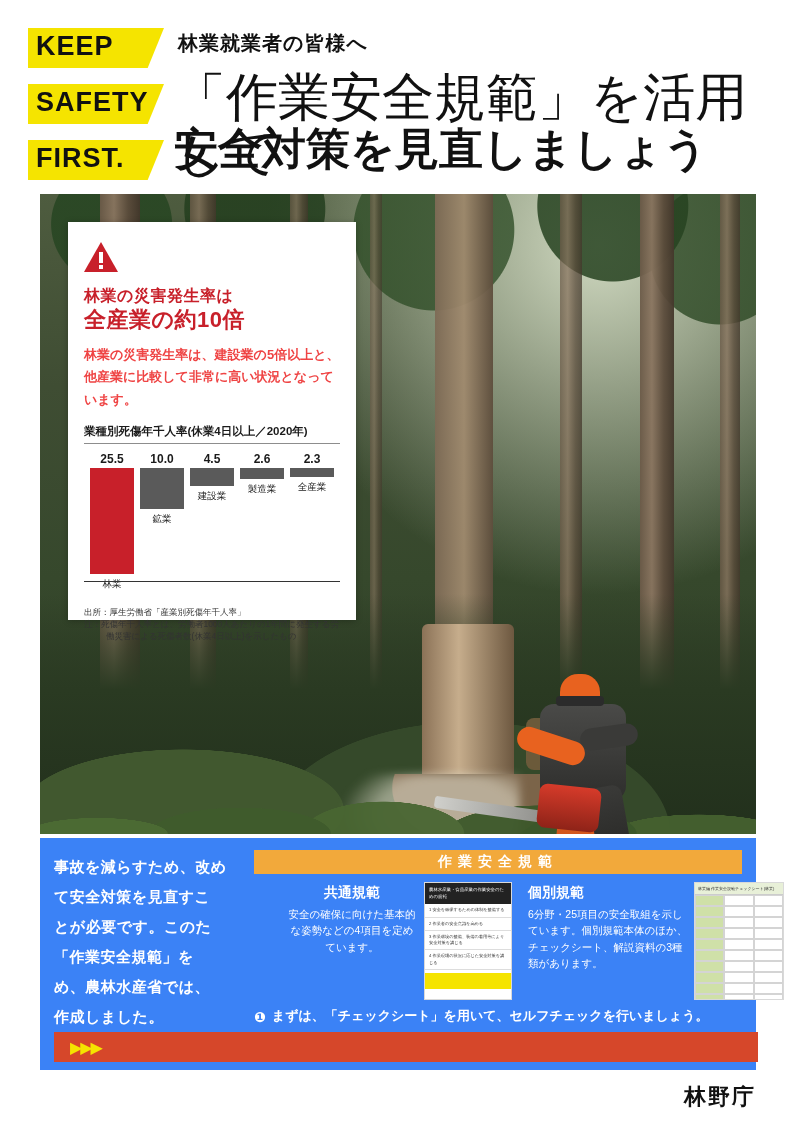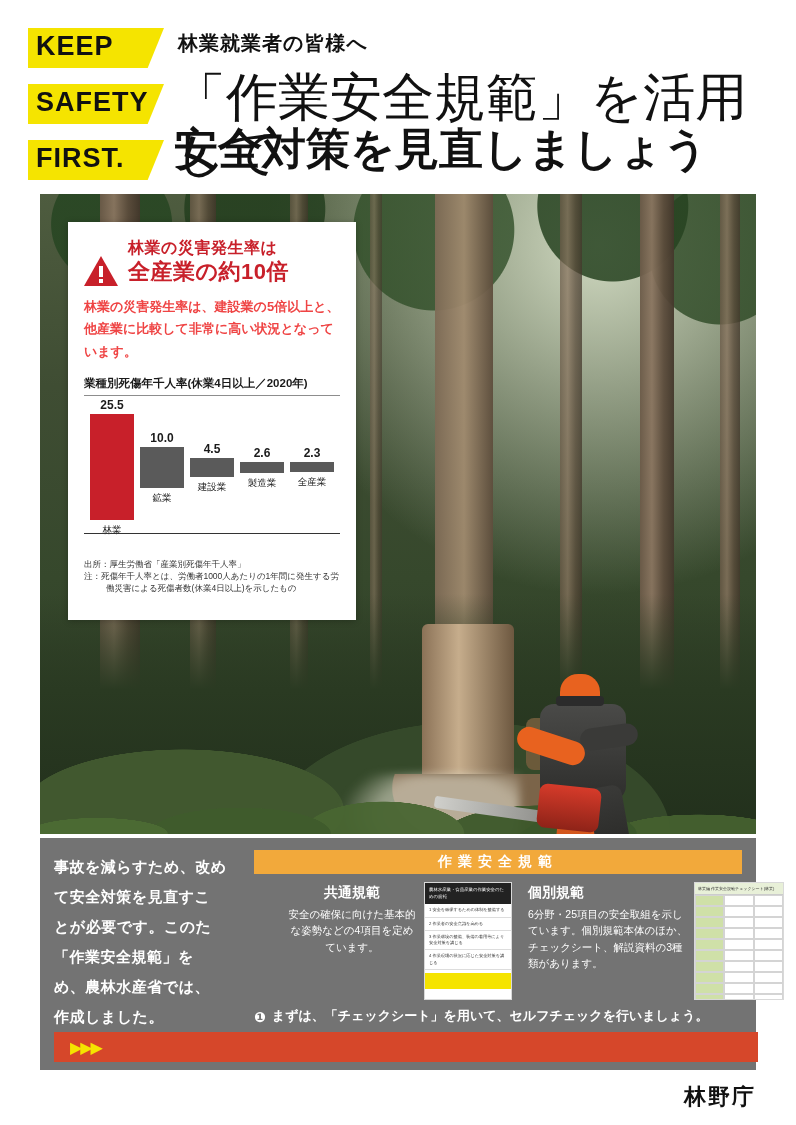--- a/index.html
+++ b/index.html
@@ -126,21 +126,21 @@
   .saw-bar{position:absolute;left:-76px;top:130px;width:120px;height:12px;background:linear-gradient(90deg,#d0d0cc,#8a8a86);border-radius:3px;transform:rotate(8deg);}
   .saw-body{position:absolute;left:28px;top:112px;width:62px;height:44px;background:linear-gradient(180deg,#d63b2a,#8e2318);border-radius:8px;transform:rotate(6deg);}
   
   .card{
     position:absolute;left:68px;top:222px;width:288px;height:398px;
     background:#ffffff;
     padding:0;
     box-shadow:0 1px 6px rgba(0,0,0,.25);
   }
   .card-inner{padding:16px 16px 10px 16px;}
-  .card-head{display:flex;align-items:flex-end;gap:10px;}
+  .card-head{display:flex;align-items:flex-start;gap:10px;flex-direction:column;}
   .warn-icon{
     width:34px;height:30px;flex:0 0 34px;margin-top:4px;position:relative;
   }
   .warn-icon .tri{
     width:0;height:0;border-left:17px solid transparent;border-right:17px solid transparent;
     border-bottom:30px solid #c8202a;
   }
   .warn-icon .bang{
     position:absolute;left:15px;top:10px;width:4px;height:11px;background:#fff;
   }
@@ -155,38 +155,38 @@
   }
   .chart-title{
     margin-top:12px;font-size:11.5px;font-weight:bold;color:#1b1b1b;
     border-bottom:1px solid #8d8d8d;padding-bottom:4px;
   }
   .chart{
     position:relative;height:150px;margin-top:8px;
   }
   .bars{
     position:absolute;left:6px;right:6px;bottom:22px;height:128px;
-    display:flex;align-items:center;justify-content:space-between;
+    display:flex;align-items:flex-start;justify-content:space-between;
   }
   .bar-wrap{width:44px;text-align:center;}
   .bar-val{font-size:12px;font-weight:bold;margin-bottom:2px;}
   .bar{width:44px;background:#5a5a5a;}
   .bar.hl{background:#c8202a;}
   .bar-cat{font-size:9.5px;margin-top:4px;color:#222;}
   .axis{
     position:absolute;left:0;right:0;bottom:20px;height:1px;background:#333;
   }
   .note{
     margin-top:4px;font-size:8.5px;line-height:1.45;color:#333;
   }
   .note .ind{display:block;padding-left:22px;text-indent:-22px;}
   
   .panel{
     position:absolute;left:40px;top:838px;width:716px;height:232px;
-    background:#737373;color:#fff;
+    background:#3b82f6;color:#fff;
   }
   .panel-left{
     position:absolute;left:14px;top:14px;width:186px;
     font-size:15px;font-weight:bold;line-height:2.0;letter-spacing:.5px;
   }
   .std-header{
     position:absolute;left:214px;top:12px;width:488px;height:24px;
     background:#f2a93b;color:#fff;font-weight:bold;font-size:14px;
     display:flex;align-items:center;justify-content:center;letter-spacing:6px;
   }

